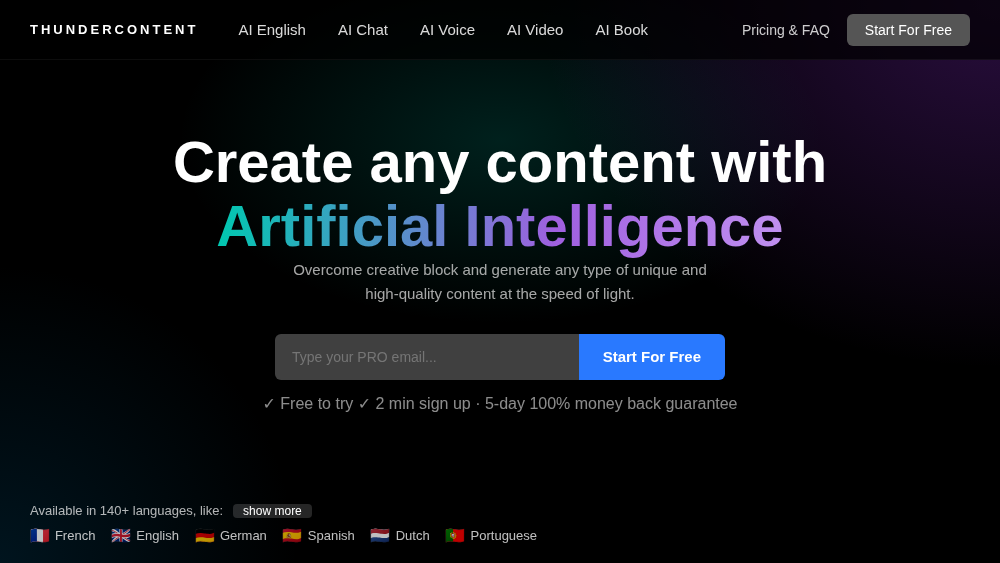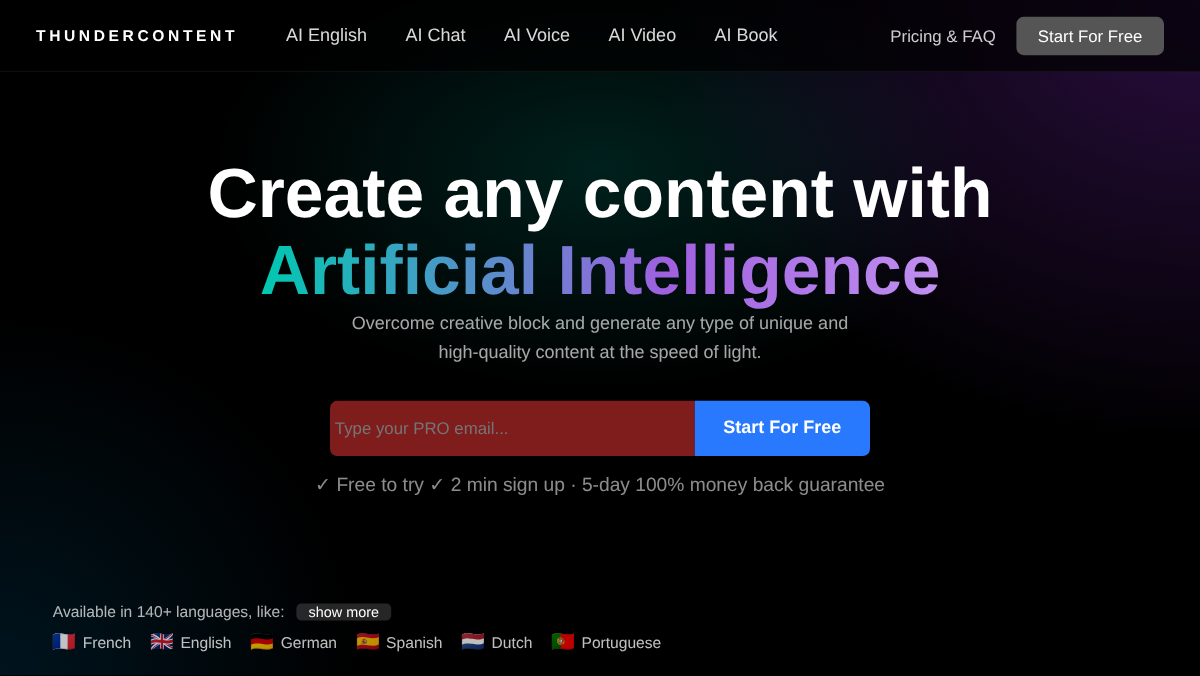--- a/index.html
+++ b/index.html
@@ -154,24 +154,24 @@
     
     .cta-row {
       display: flex;
       gap: 0;
       width: 450px;
       margin-bottom: 14px;
     }
 
     .email-input {
       flex: 1;
-      background: #7f1d1d;
+      background: #404040;
       border: none;
       border-radius: 6px 0 0 6px;
-      padding: 0 4px;
+      padding: 0 17px;
       font-size: 14px;
       color: #999;
       height: 46px;
       outline: none;
     }
 
     .btn-start-hero {
       background: #2979ff;
       color: #fff;
       border: none;
@@ -187,21 +187,21 @@
     .guarantee-text {
       font-size: 16px;
       color: rgba(255,255,255,0.55);
       margin-bottom: 40px;
     }
 
     
     .lang-bar {
       position: absolute;
       bottom: 18px;
-      left: 44px;
+      left: 30px;
       z-index: 10;
       display: flex;
       flex-direction: column;
       gap: 8px;
     }
 
     .lang-header {
       display: flex;
       align-items: center;
       gap: 10px;

